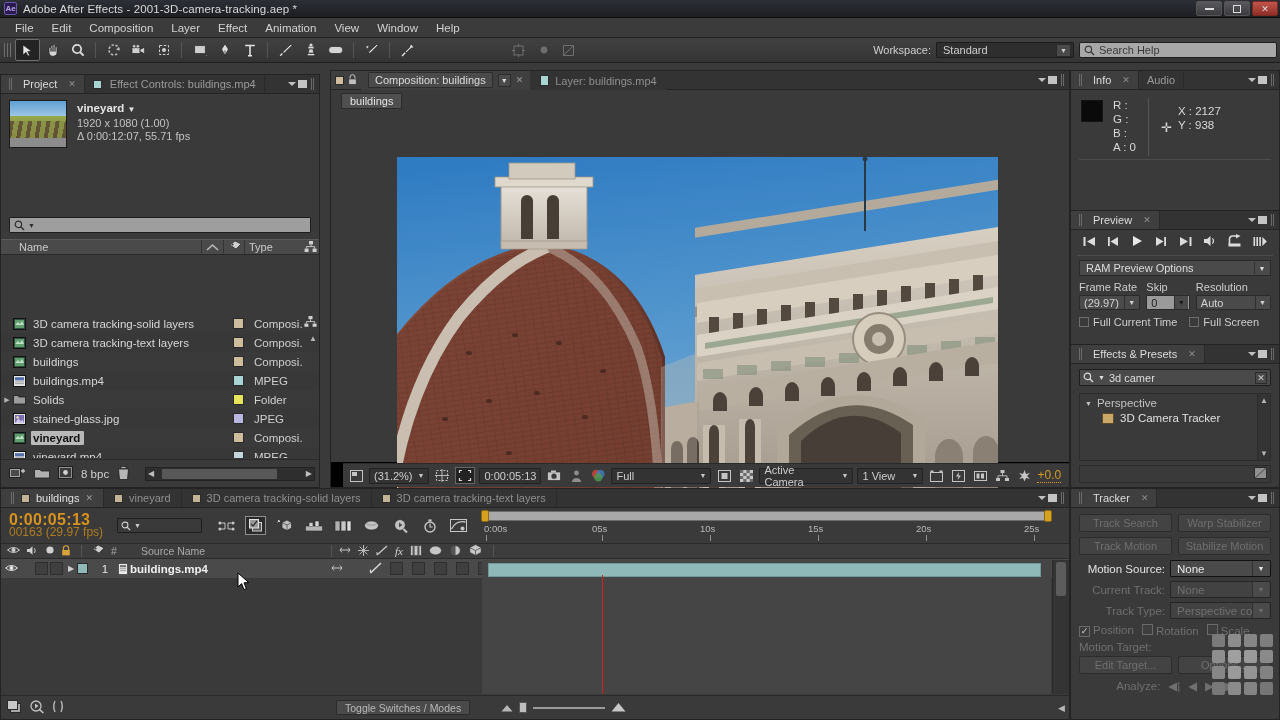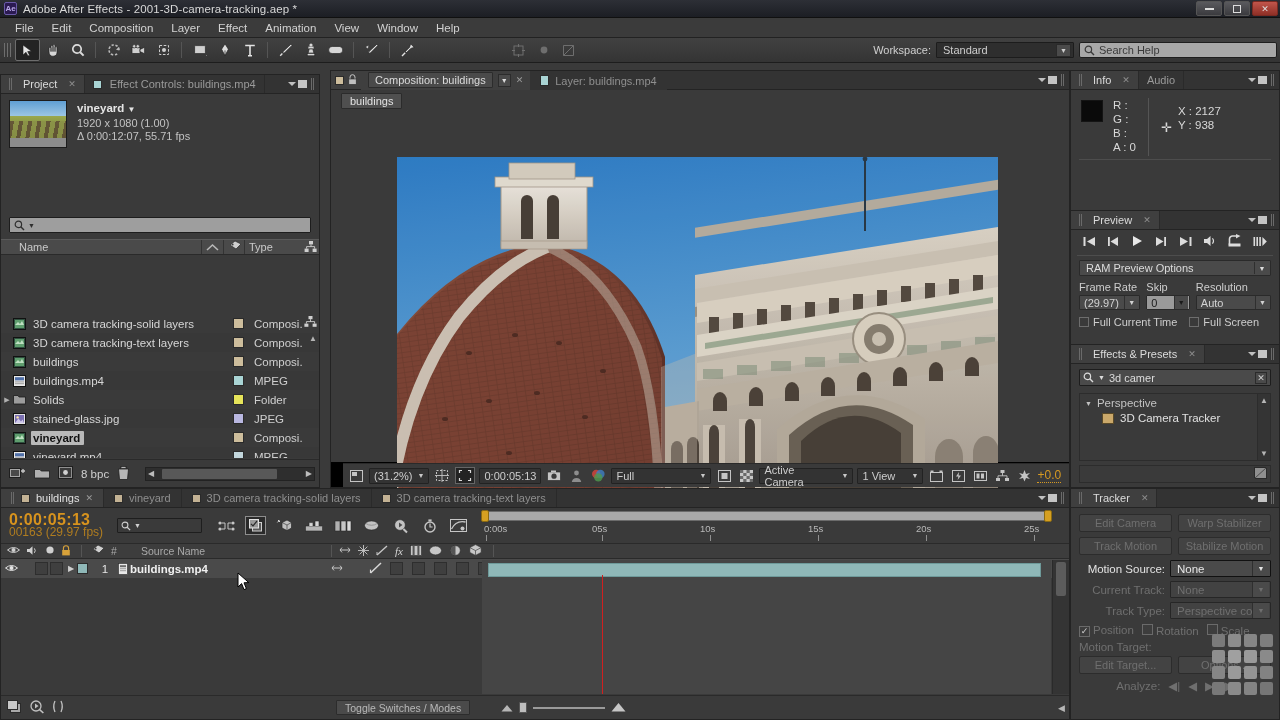--- a/index.html
+++ b/index.html
@@ -1128,21 +1128,21 @@
       <div class="tabfill">
         <span class="pmenu">
             <span class="tri"></span>
             <span class="bar"></span>
           </span>
         <span style="width:4px;height:12px;background:repeating-linear-gradient(90deg,#6a6a6a 0 1px,transparent 1px 2px)"></span>
       </div>
     </div>
     <div class="tk-body">
       <div class="tk-rowbtn">
-        <div class="tk-btn">Edit Camera</div>
+        <div class="tk-btn">Track Search</div>
         <div class="tk-btn">Warp Stabilizer</div>
       </div>
       <div class="tk-rowbtn">
         <div class="tk-btn">Track Motion</div>
         <div class="tk-btn">Stabilize Motion</div>
       </div>
       <div class="tk-line">
         <span class="lab on">Motion Source:</span>
         <div class="tk-sel on">
           <span>None</span>

